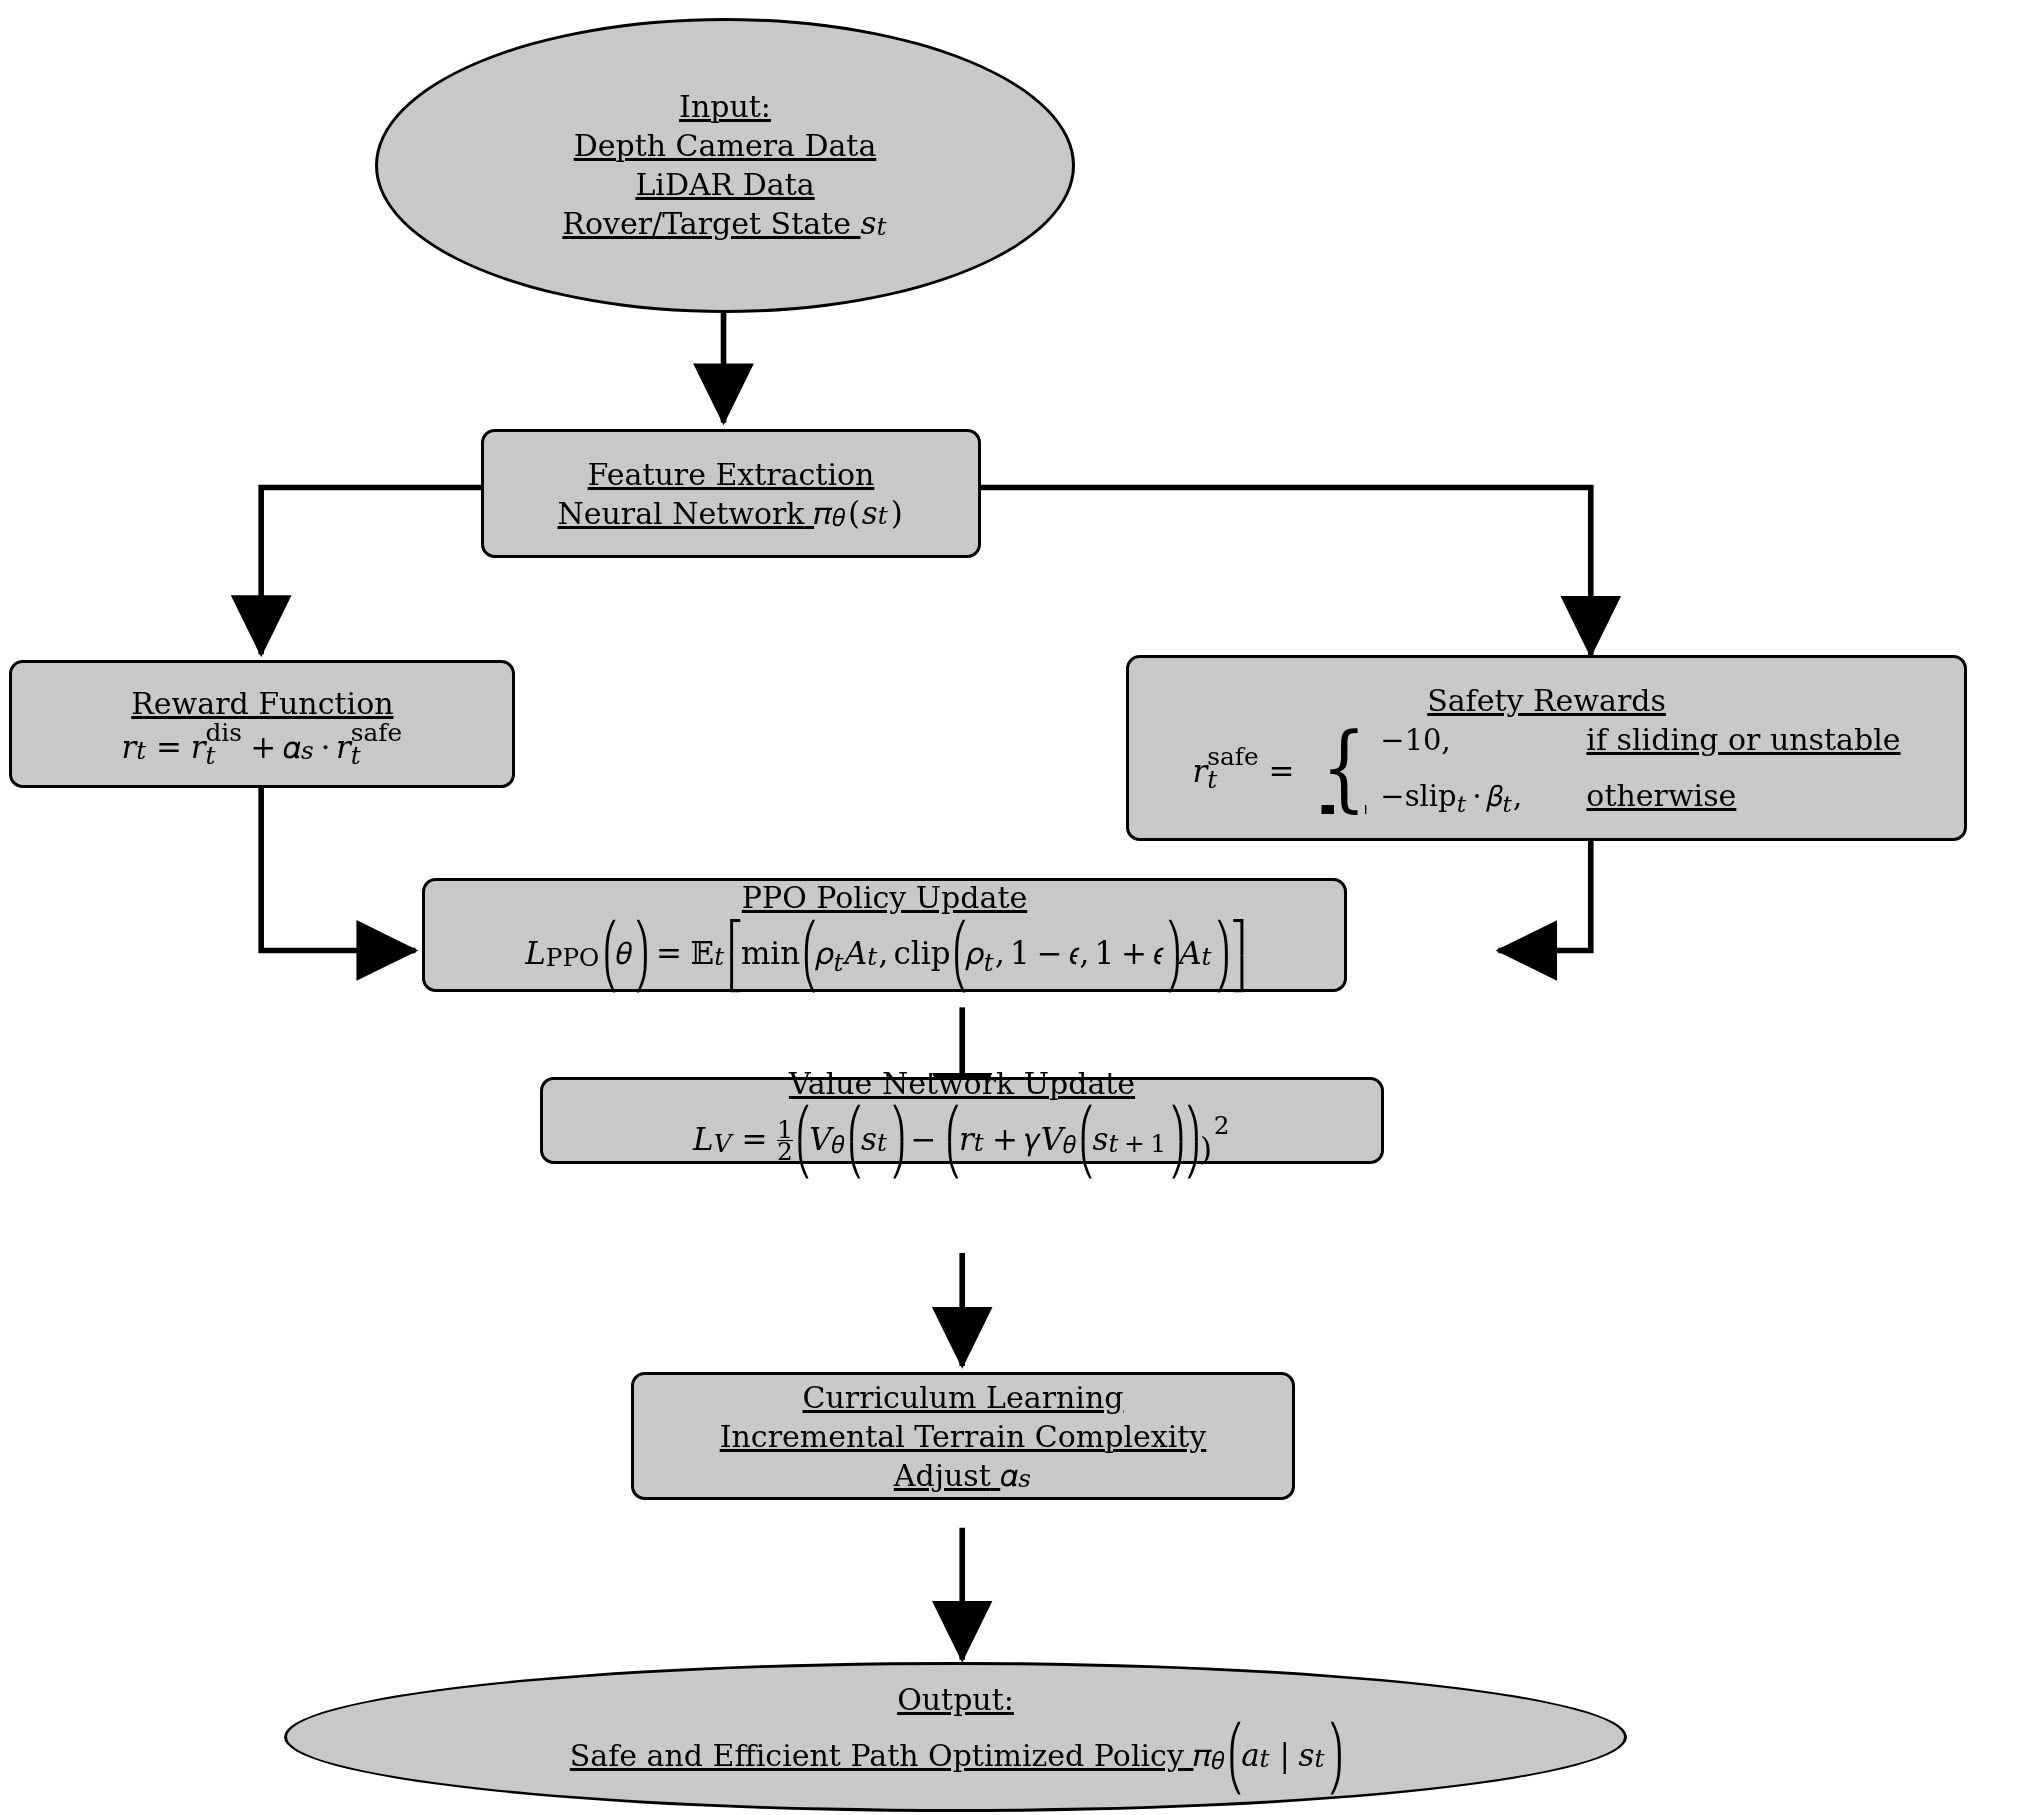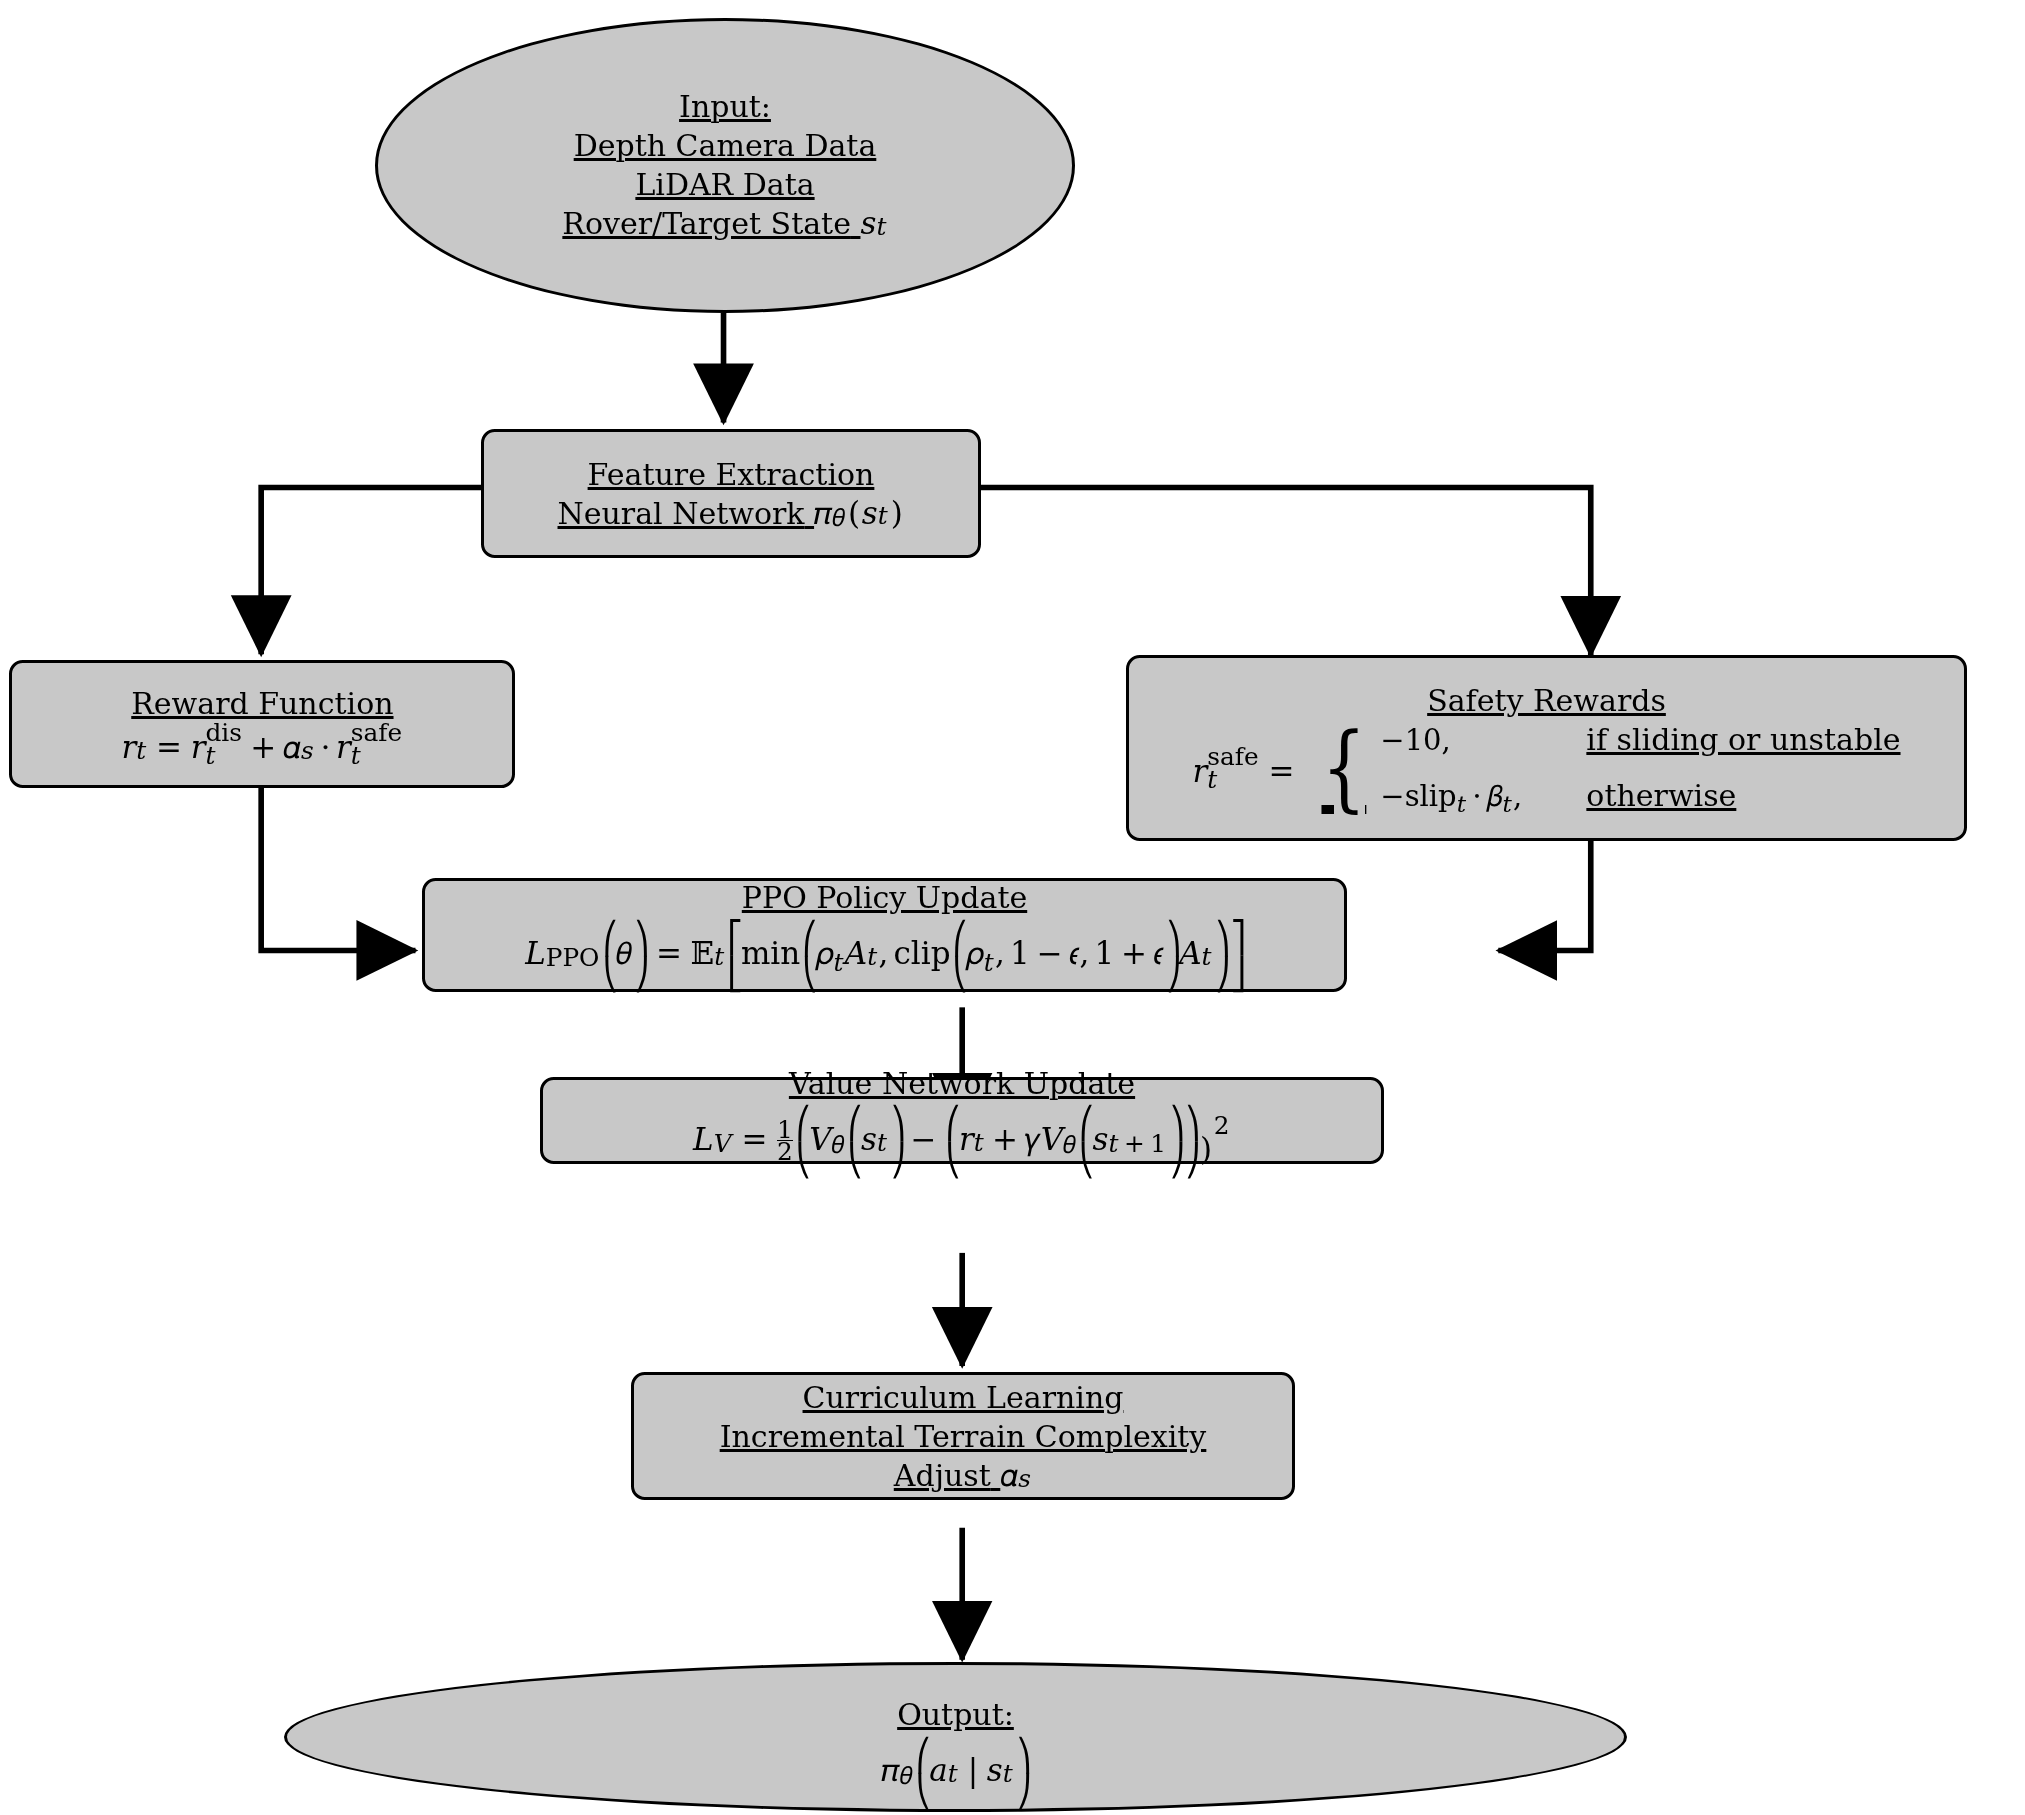--- a/index.html
+++ b/index.html
@@ -333,23 +333,24 @@
       <span>Adjust</span>
       <math>
         <msub>
             <mi>α</mi>
             <mi>s</mi>
           </msub>
       </math>
     </span>
   </div>
 
-  <div class="node ellipse" style="left:284px; top:1662px; width:1343px; height:150px;justify-content:flex-end;">
+  <div class="node ellipse" style="left:284px; top:1662px; width:1343px; height:150px;">
     <span class="line t">Output:</span>
     <span class="line t">
+      <span>Safe and Efficient Path Optimized Policy</span>
       <math>
         <mrow>
           <msub>
               <mi>π</mi>
               <mi>θ</mi>
             </msub>
           <mo>(</mo>
             <msub>
               <mi>a</mi>
               <mi>t</mi>

